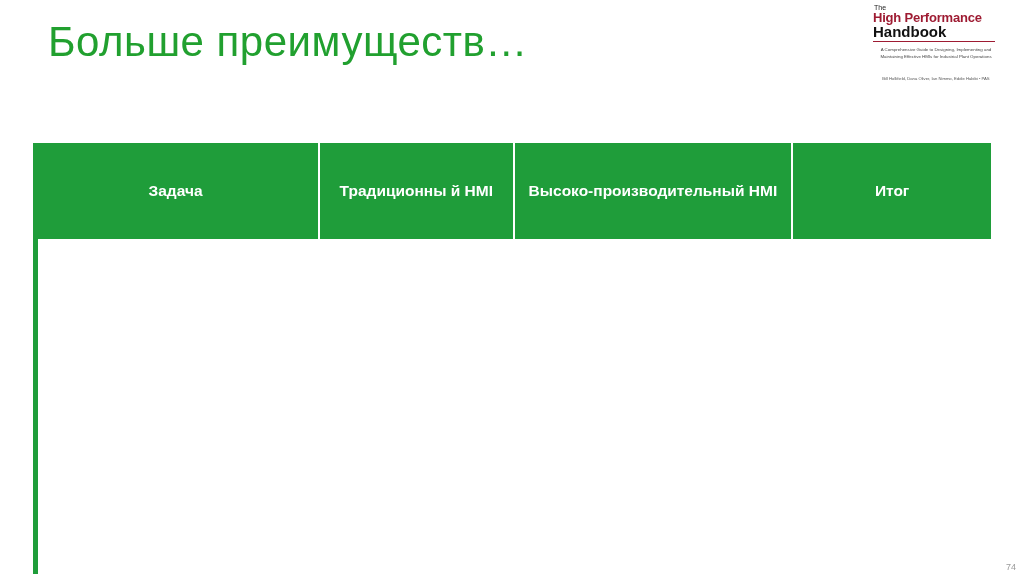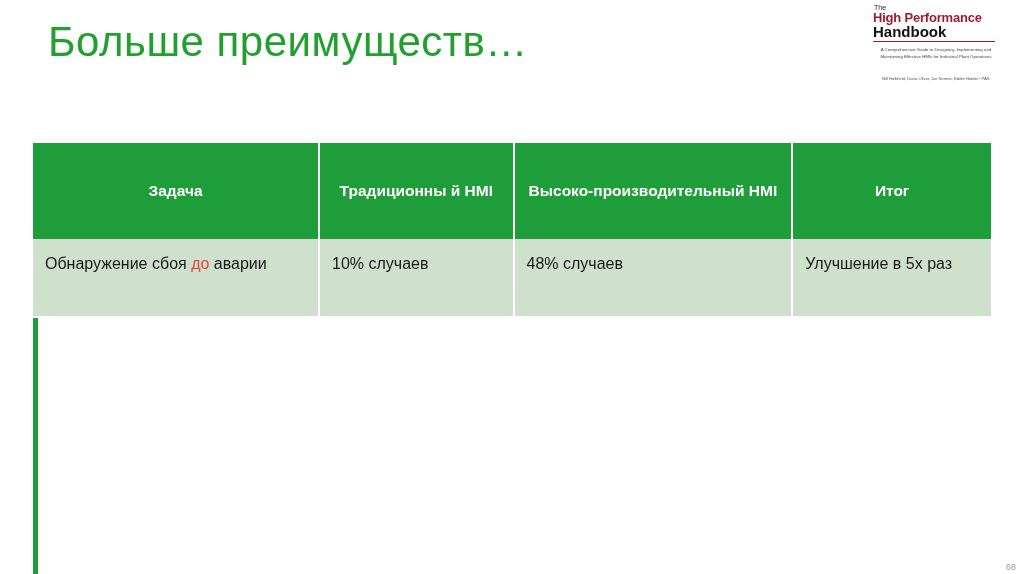--- a/index.html
+++ b/index.html
@@ -176,23 +176,17 @@
   <table class="data">
     <thead>
       <tr>
         <th class="col-1">Задача</th>
         <th class="col-2">Традиционны й HMI</th>
         <th class="col-3">Высоко-производительный HMI</th>
         <th class="col-4">Итог</th>
       </tr>
     </thead>
     <tbody>
-      <tr class="row-a">
-        <td><span>Обнаружение сбоя </span><span class="hl-red">до</span><span> аварии</span></td>
-        <td>10% случаев</td>
-        <td>48% случаев</td>
-        <td>Улучшение в 5х раз</td>
-      </tr>
     </tbody>
   </table>
 </div>
 
-<div class="page-num">68</div>
+<div class="page-num">74</div>
 
 </body></html>

